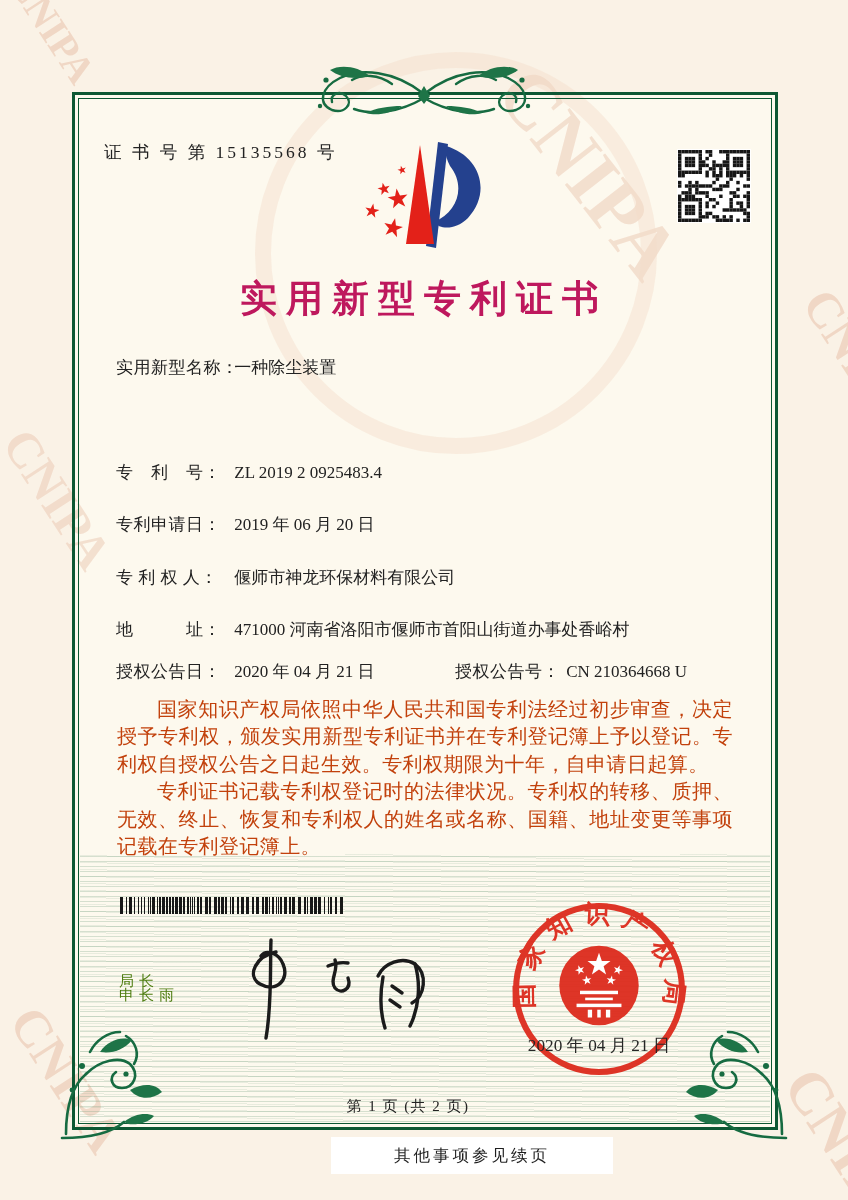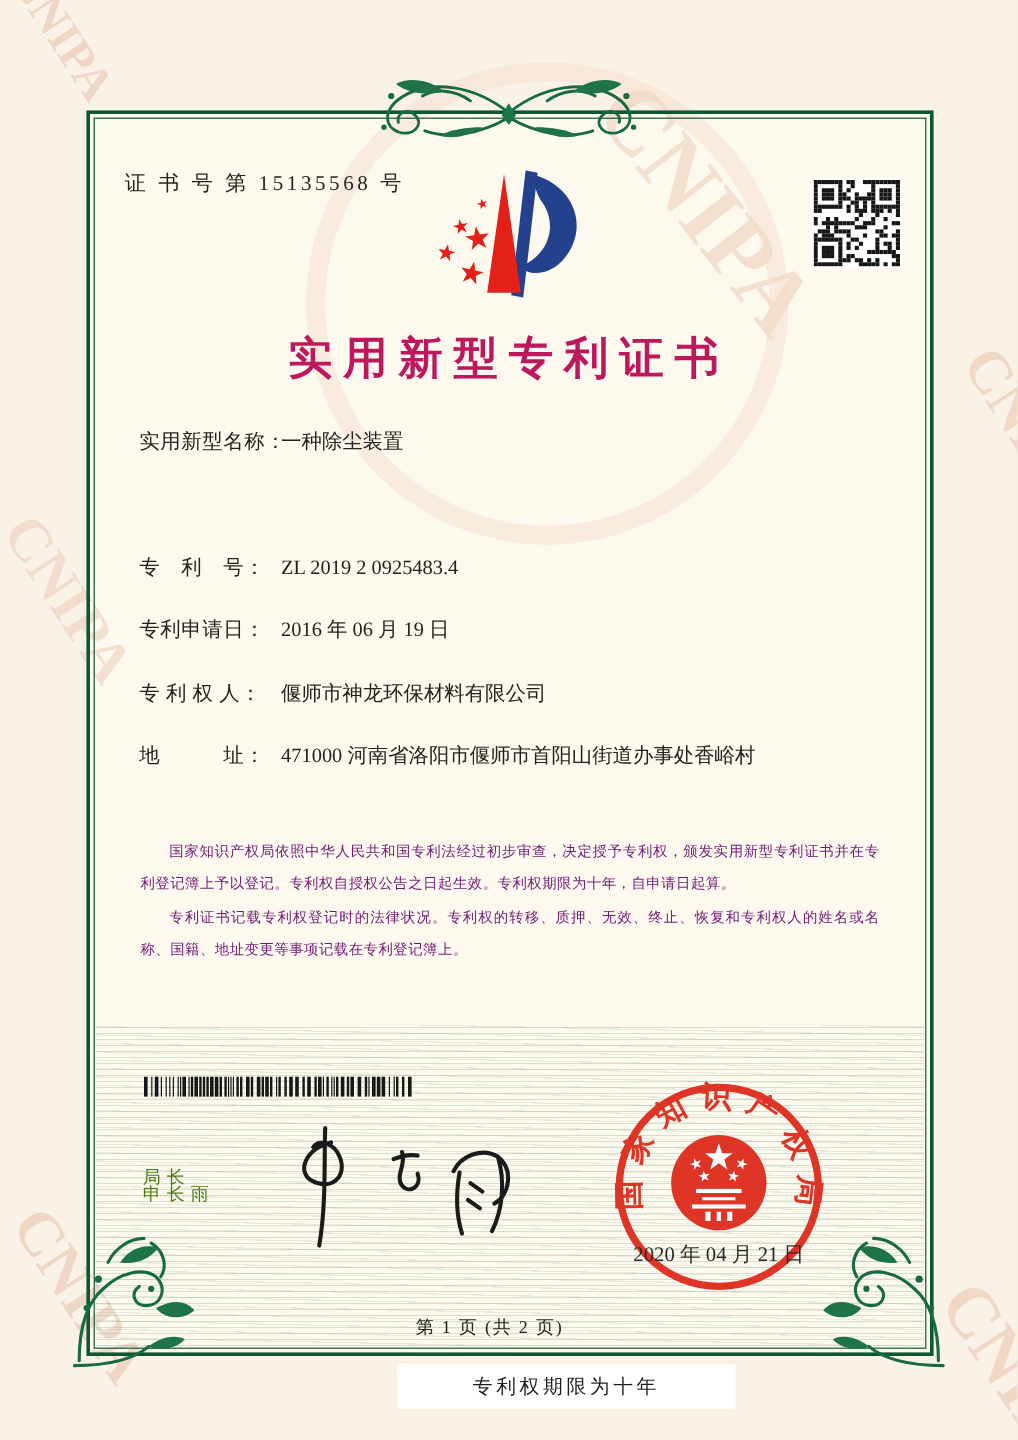--- a/index.html
+++ b/index.html
@@ -39,21 +39,21 @@
   .logo{position:absolute;left:356px;top:140px;}
   .qr{position:absolute;left:677px;top:149px;background:#fff;padding:1px;}
   .title{position:absolute;left:0;right:0;top:250px;text-align:center;
       font-size:37px;font-weight:bold;letter-spacing:9px;color:#be185d;margin-top:24px;}
   .field-row{position:absolute;left:116px;font-size:17px;white-space:nowrap;color:#222;}
   .field-row .lbl{display:inline-block;width:112px;letter-spacing:.5px;}
   .field-row .val{margin-left:2px;}
   .pair2{position:absolute;left:339px;top:0;}
   .pair2 .lbl{width:auto;}
   .body-text{position:absolute;left:117px;top:696px;width:616px;
-      font-size:12px;line-height:27.4px;letter-spacing:.4px;text-align:justify;color:#701a75;}
+      font-size:20px;line-height:27.4px;letter-spacing:.4px;text-align:justify;color:#c2410c;}
   .body-text p{margin:0;text-indent:2em;}
   .barcode{position:absolute;left:120px;top:897px;}
   .officer{position:absolute;left:119px;font-size:15px;letter-spacing:5px;
       font-family:"Liberation Sans","DejaVu Sans",sans-serif;color:#4d7c0f;}
   .officer.t1{top:972px;}
   .officer.t2{top:986px;}
   .signature{position:absolute;left:232px;top:936px;}
   .seal{position:absolute;left:504px;top:894px;z-index:6;mix-blend-mode:multiply;opacity:.95;}
   .page-info{position:absolute;left:84px;width:648px;top:1097px;text-align:center;
       font-size:15px;letter-spacing:1.5px;color:#222;}
@@ -373,29 +373,37 @@
     <div class="field-row" style="top:356px">
       <span class="lbl">实用新型名称：</span>
       <span class="val">一种除尘装置</span>
     </div>
     <div class="field-row" style="top:461px">
       <span class="lbl">专　利　号：</span>
       <span class="val">ZL 2019 2 0925483.4</span>
     </div>
     <div class="field-row" style="top:513px">
       <span class="lbl">专利申请日：</span>
-      <span class="val">2016 年 06 月 19 日</span>
+      <span class="val">2019 年 06 月 20 日</span>
     </div>
     <div class="field-row" style="top:566px">
       <span class="lbl">专 利 权 人：</span>
       <span class="val">偃师市神龙环保材料有限公司</span>
     </div>
     <div class="field-row" style="top:618px">
       <span class="lbl">地　　　址：</span>
       <span class="val">471000 河南省洛阳市偃师市首阳山街道办事处香峪村</span>
+    </div>
+    <div class="field-row" style="top:660px">
+      <span class="lbl">授权公告日：</span>
+      <span class="val">2020 年 04 月 21 日</span>
+      <span class="pair2">
+        <span class="lbl">授权公告号：</span>
+        <span class="val">CN 210364668 U</span>
+      </span>
     </div>
 
     <div class="body-text">
       <p>国家知识产权局依照中华人民共和国专利法经过初步审查，决定授予专利权，颁发实用新型专利证书并在专利登记簿上予以登记。专利权自授权公告之日起生效。专利权期限为十年，自申请日起算。</p>
       <p>专利证书记载专利权登记时的法律状况。专利权的转移、质押、无效、终止、恢复和专利权人的姓名或名称、国籍、地址变更等事项记载在专利登记簿上。</p>
     </div>
 
     <svg class="barcode" id="barcode-svg" width="226" height="17" viewBox="0 0 226 17">
         <rect x="0" y="0" width="3" height="17" fill="#181818"></rect>
         <rect x="6" y="0" width="1" height="17" fill="#181818"></rect>
@@ -494,15 +502,15 @@
         <rect x="94" y="120" width="32" height="3" fill="#fff"></rect>
         <rect x="84" y="127" width="52" height="4" fill="#fff"></rect>
         <rect x="97" y="134" width="5" height="9" fill="#fff"></rect>
         <rect x="118" y="134" width="5" height="9" fill="#fff"></rect>
         <rect x="108" y="134" width="4" height="9" fill="#fff"></rect>
       </g>
       <text x="110" y="182" text-anchor="middle" font-size="20" fill="#1a1a1a" font-family="Liberation Serif, DejaVu Serif, serif">2020 年 04 月 21 日</text>
     </svg>
 
     <div class="page-info">第 1 页 (共 2 页)</div>
-    <div class="cont-note">专利权期限为十年</div>
+    <div class="cont-note">其他事项参见续页</div>
   </div>
 </div>
 
 </body></html>

